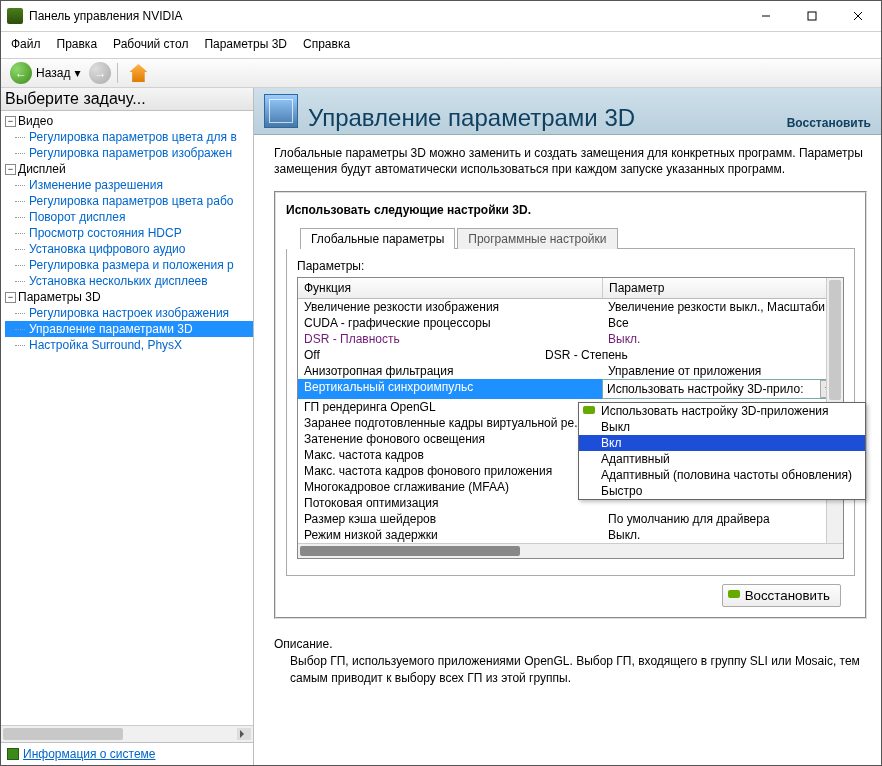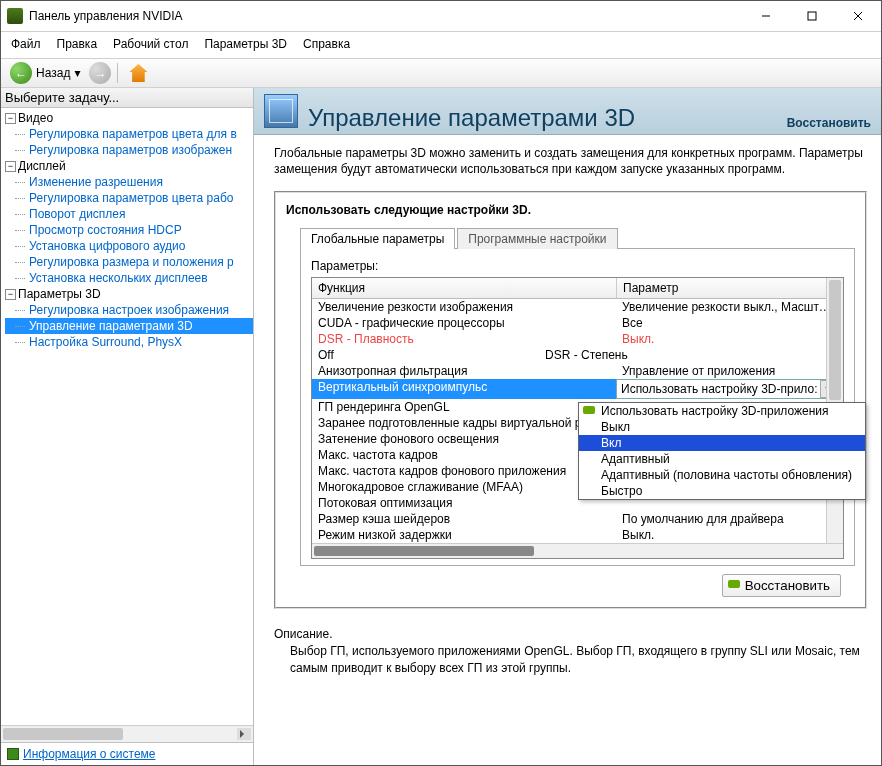--- a/index.html
+++ b/index.html
@@ -14,21 +14,21 @@
 .menubar span{padding:2px 6px}
 .toolbar{height:28px;border-top:1px solid #d0d0d0;border-bottom:1px solid #d0d0d0;background:linear-gradient(#fdfdfd,#ececec);display:flex;align-items:center;padding:0 4px;gap:4px}
 .tb-btn{display:flex;align-items:center;gap:4px;padding:2px 4px;border:1px solid transparent;border-radius:2px}
 .tb-sep{width:1px;height:20px;background:#c0c0c0;margin:0 2px}
 .circle-btn{width:22px;height:22px;border-radius:50%;display:flex;align-items:center;justify-content:center;color:#fff;font-size:12px}
 .green{background:radial-gradient(circle at 30% 30%,#8fd96b,#3c8a1a)}
 .gray{background:radial-gradient(circle at 30% 30%,#ddd,#aaa)}
 .home-ico{width:18px;height:18px;background:linear-gradient(#ffb347,#e07b00);clip-path:polygon(50% 0,100% 45%,85% 45%,85% 100%,15% 100%,15% 45%,0 45%)}
 .body{flex:1;display:flex;min-height:0}
 .sidebar{width:252px;border-right:1px solid #bdbdbd;display:flex;flex-direction:column;min-height:0}
-.task-hdr{background:linear-gradient(#f5f5f5,#e5e5e5);border-bottom:1px solid #c0c0c0;padding:2px 4px;font-size:13px}
+.task-hdr{background:linear-gradient(#f5f5f5,#e5e5e5);border-bottom:1px solid #c0c0c0;padding:2px 4px;font-size:16px}
 .tree{flex:1;overflow:auto;padding:2px 0}
 .tree-group{padding-left:4px}
 .grp-row{display:flex;align-items:center;gap:2px;padding:1px 0}
 .expando{width:9px;height:9px;border:1px solid #888;display:flex;align-items:center;justify-content:center;font-size:9px;line-height:1;background:#fff;color:#000}
 .grp-label{color:#000}
 .leaf{display:block;padding:1px 5px 1px 24px;color:#0066cc;white-space:nowrap;overflow:hidden;text-overflow:clip;position:relative}
 .leaf.selected{background:#1e90ff;color:#fff}
 .leaf::before{content:"";position:absolute;left:10px;top:50%;width:10px;height:1px;border-top:1px dotted #999}
 .sysinfo{border-top:1px solid #c0c0c0;padding:4px 6px;display:flex;align-items:center;gap:4px}
 .sysinfo a{color:#0066cc;text-decoration:underline}
@@ -40,37 +40,37 @@
 .page-hdr h1{margin:0;font-size:24px;font-weight:400;color:#104060;flex:1}
 .restore-link{align-self:flex-end;color:#104060;font-weight:700;padding-bottom:2px}
 .content{flex:1;overflow:auto;padding:10px 14px 6px 20px}
 .intro{margin:0 0 14px 0;line-height:1.35}
 .settings-box{border:2px groove #ddd;padding:6px 10px 10px 10px;position:relative;margin-bottom:10px}
 .settings-title{font-weight:700;margin:4px 0 10px 0}
 .tabs{display:flex;border-bottom:1px solid #aaa;margin-left:14px}
 .tab{padding:3px 10px;border:1px solid #aaa;border-bottom:none;background:#fff;margin-right:2px;position:relative;top:1px}
 .tab.inactive{background:#f0f0f0;color:#555}
 .tab.active{background:#fff}
-.tab-body{border:1px solid #aaa;border-top:none;padding:10px 10px 6px 10px;margin-left:14px}
+.tab-body{border:1px solid #aaa;border-top:none;padding:10px 10px 16px 10px;}
 .params-label{margin-bottom:4px}
 .grid-wrap{border:1px solid #888;position:relative}
 .ghdr{display:flex;background:linear-gradient(#fdfdfd,#eee);border-bottom:1px solid #bbb}
 .gh{padding:3px 6px;border-right:1px solid #ccc}
 .gh.c1{flex:0 0 292px}
 .gh.c2{flex:1}
 .gbody{max-height:260px;overflow:hidden;position:relative}
 .row{display:flex;border-bottom:0;position:relative}
 .cell{padding:1px 6px;white-space:nowrap;overflow:hidden;text-overflow:ellipsis}
 .cell.c1{flex:0 0 292px}
 .cell.c2{flex:1}
 .row.selected{background:#1e90ff;color:#fff}
 .row.selected .cell.c2{background:#fff;color:#000;border:1px solid #7aa;padding:0 4px;display:flex;align-items:center}
 .dd-arrow{margin-left:auto;width:16px;height:16px;background:#e8e8e8;border:1px solid #aaa;display:flex;align-items:center;justify-content:center}
 .dd-arrow::after{content:"";border:4px solid transparent;border-top-color:#333;margin-top:3px}
-.row.disabled{color:#ef4444}
+.row.disabled{color:#701a75}
 .vscroll{position:absolute;right:0;top:0;bottom:14px;width:16px;background:#f0f0f0;border-left:1px solid #ccc}
 .vscroll .thumb{position:absolute;left:2px;right:2px;top:2px;height:120px;background:#c8c8c8;border-radius:2px}
 .hscroll{height:14px;background:#f0f0f0;border-top:1px solid #ccc;position:relative}
 .hscroll .thumb{position:absolute;top:2px;bottom:2px;left:2px;width:220px;background:#888;border-radius:2px}
 .dropdown{position:absolute;left:578px;top:402px;width:286px;background:#fff;border:1px solid #666;box-shadow:2px 2px 4px rgba(0,0,0,.25);z-index:50}
 .dd-item{padding:1px 6px 1px 22px;white-space:nowrap;position:relative}
 .dd-item.checked::before{content:"";position:absolute;left:4px;top:3px;width:12px;height:8px;background:#6a0;border-radius:2px}
 .dd-item.hi{background:#1d4ed8;color:#fff}
 .restore-btn{float:right;margin:8px 14px 0 0;border:1px solid #aaa;background:linear-gradient(#fdfdfd,#eee);padding:3px 10px 3px 22px;position:relative;border-radius:2px}
 .restore-btn::before{content:"";position:absolute;left:5px;top:5px;width:12px;height:8px;background:#6a0;border-radius:2px}

